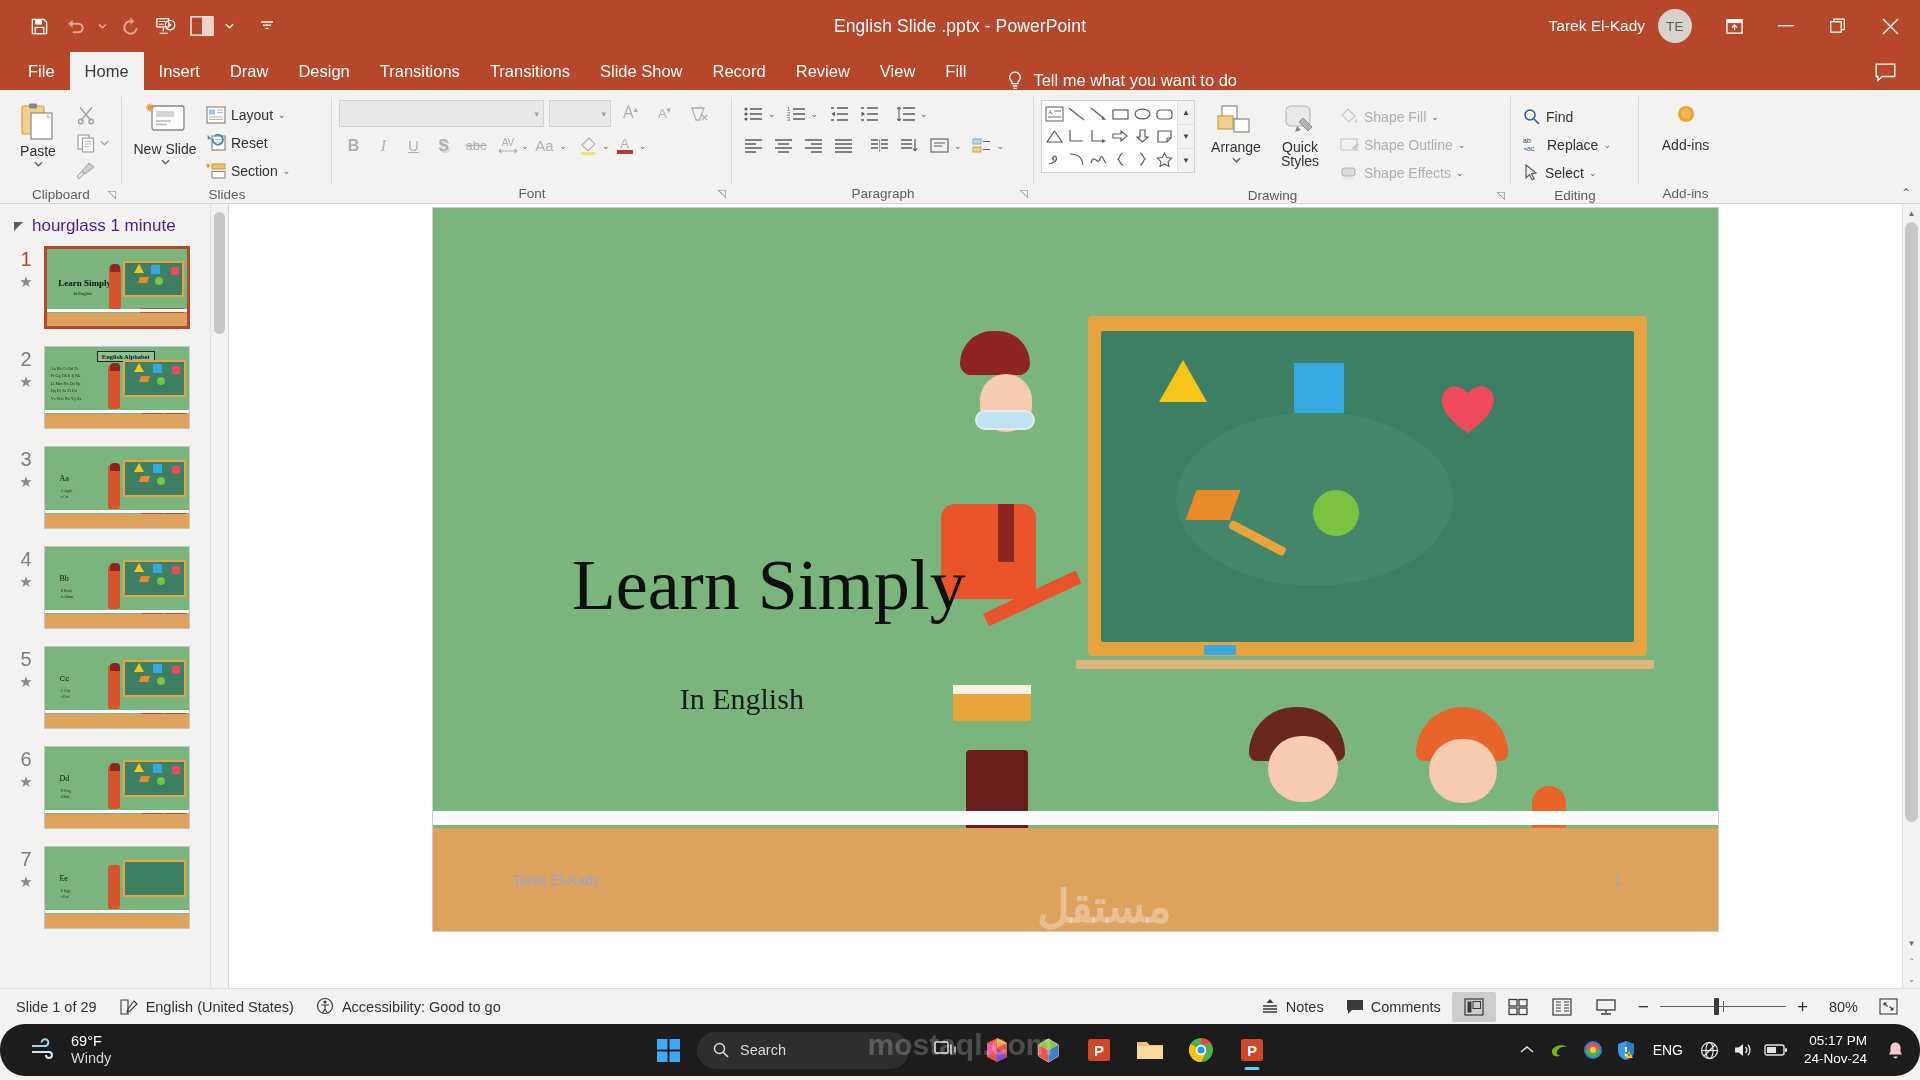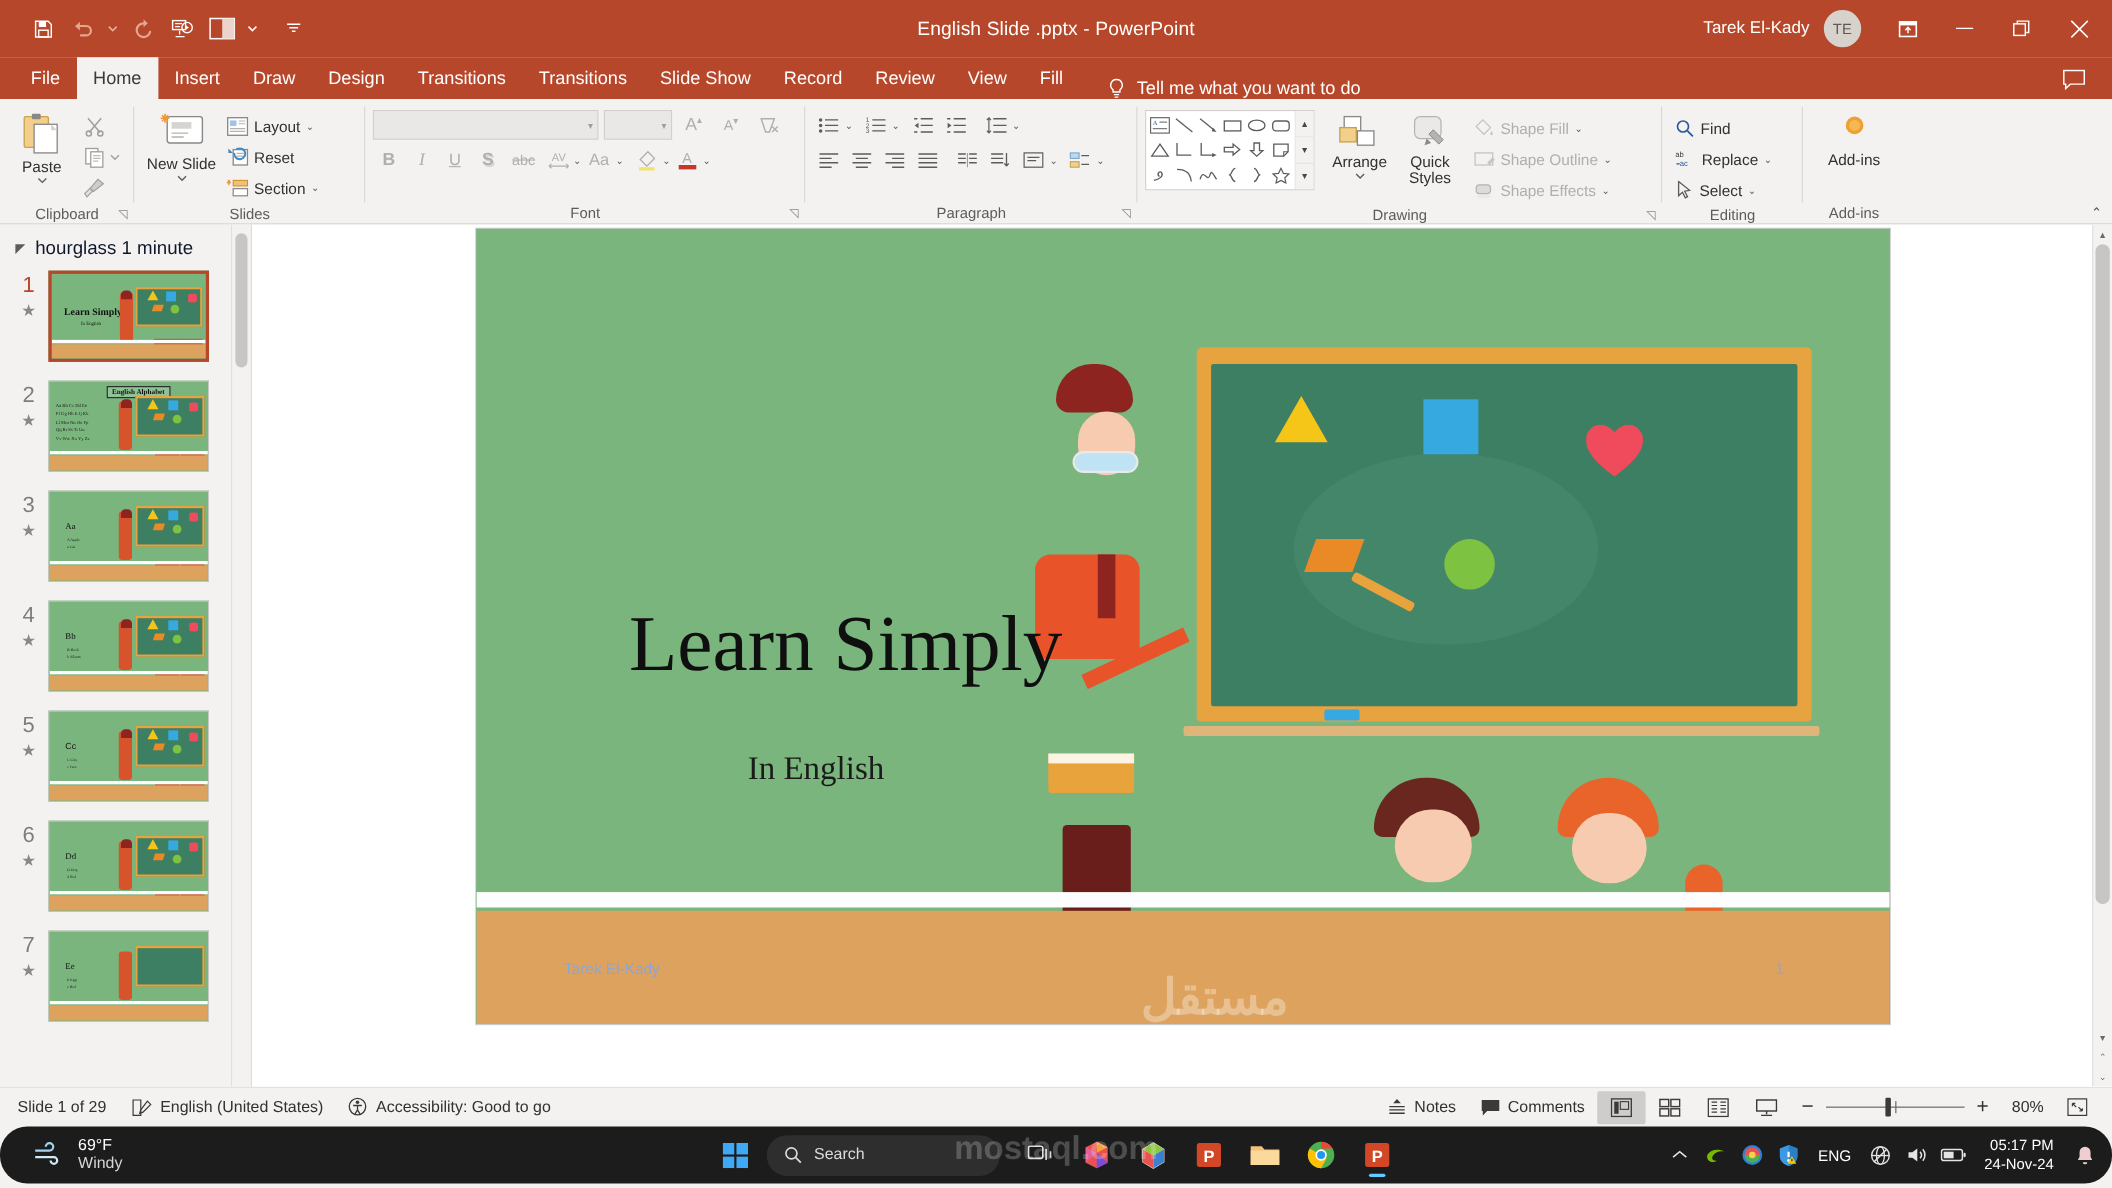--- a/index.html
+++ b/index.html
@@ -112,21 +112,21 @@
   
   .work { flex:1; display:flex; overflow:hidden; background:#fff; }
 
   
   .thumbpane {
     width:229px; background:#f3f2f1; position:relative; flex:none;
     border-right:1px solid #d6d4d1; overflow:hidden;
   }
   .section-hdr {
     display:flex; align-items:center; gap:9px; padding:12px 0 10px 14px;
-    font-size:17px; color:#0f172a; cursor:pointer;
+    font-size:17px; color:#4c1d95; cursor:pointer;
   }
   .tri { width:0;height:0;border-left:9px solid #5e5c59;border-bottom:9px solid transparent; }
   .thumblist { padding-left:8px; }
   .thumbrow { display:flex; align-items:flex-start; margin-bottom:17px; }
   .thumbmeta { width:36px; display:flex; flex-direction:column; align-items:center; padding-top:2px; }
   .thnum { font-size:20px; color:#7e7d7b; line-height:22px; }
   .thnum.sel { color:#b7472a; }
   .thstar { font-size:15px; color:#8a8886; margin-top:3px; }
   .thumb {
     width:146px; height:83px; position:relative; overflow:hidden; flex:none;

